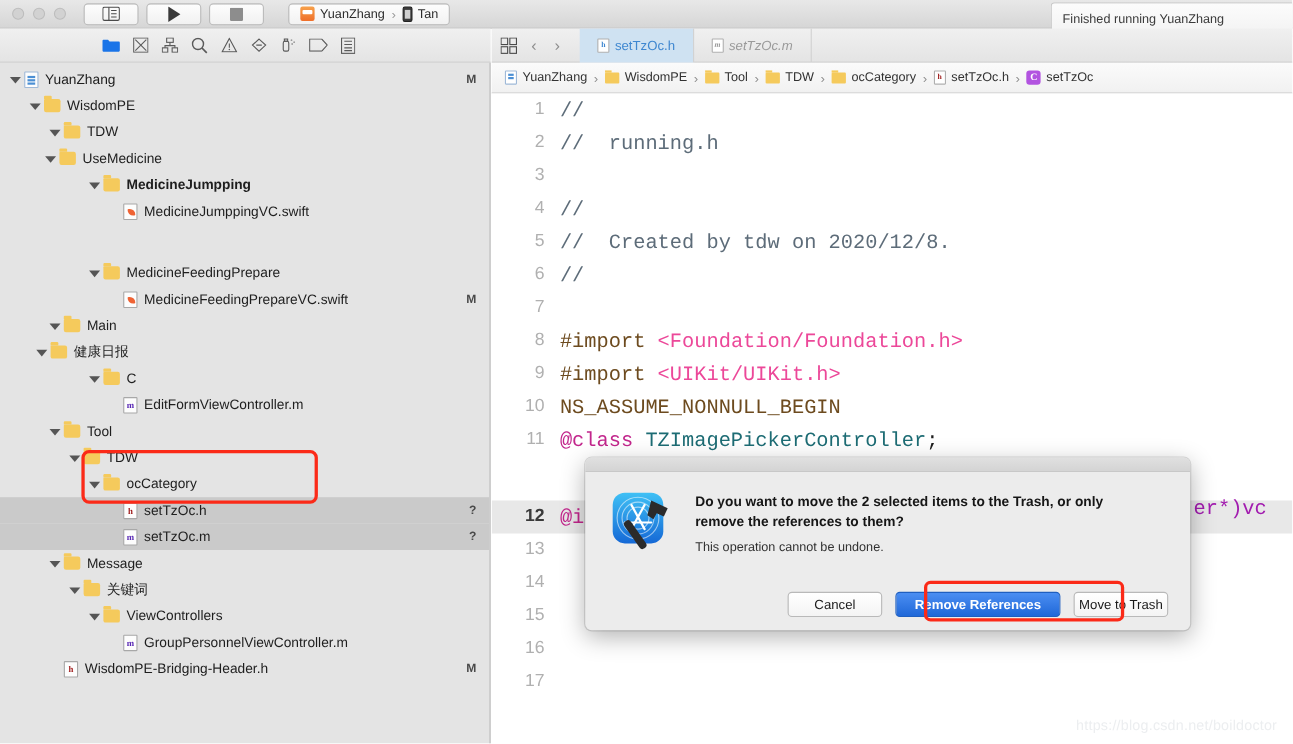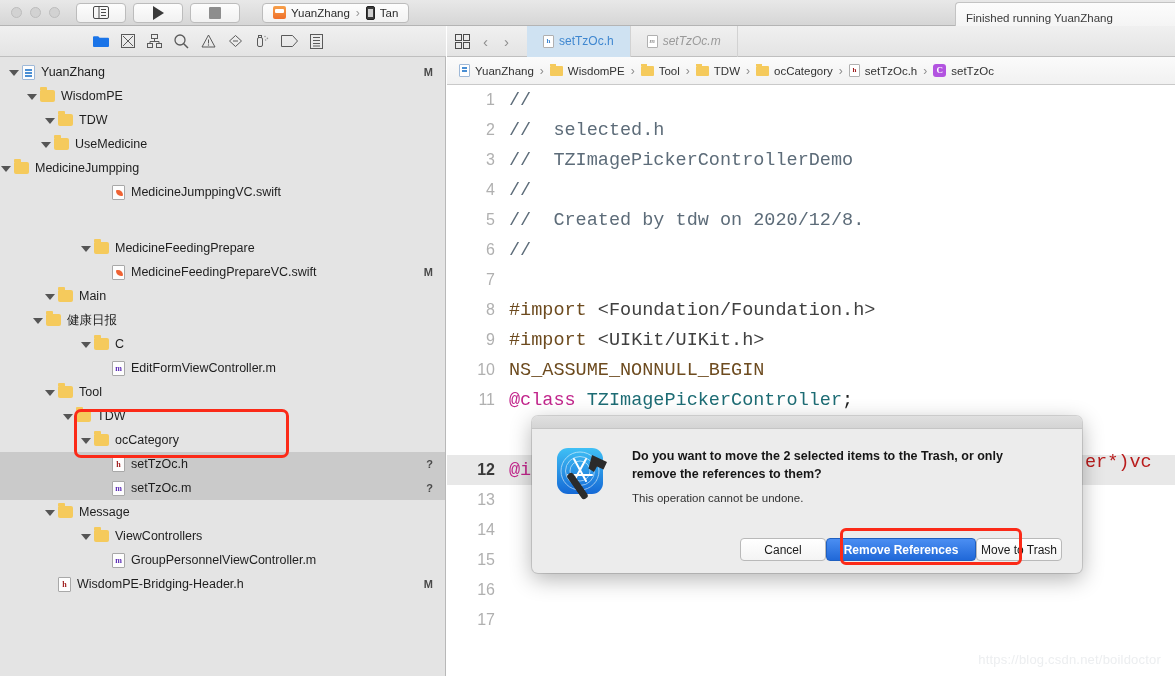--- a/index.html
+++ b/index.html
@@ -204,21 +204,21 @@
     white-space: pre;
   }
   .code-line.hl { background: #e8e8e8; margin-top: 40px; }
   .ln {
     width: 62px; flex: 0 0 auto; text-align: right; padding-right: 14px;
     color: #b0b0b0; font-family: "Liberation Sans", sans-serif; font-size: 16px;
   }
   .code-line.hl .ln { color: #3a3a3a; font-weight: 700; }
   .tk-com { color: #5d6c79; }
   .tk-pre { color: #6d4b1f; }
-  .tk-str { color: #404040; }
+  .tk-str { color: #ec4899; }
   .tk-kw  { color: #c2268c; }
   .tk-typ { color: #1d6c74; }
   .tk-pln { color: #1e1e1e; }
   .tk-mac { color: #6d4b1f; }
 
   .watermark {
     position: absolute; right: 14px; bottom: 9px;
     font-size: 13px; color: #eceef0; letter-spacing: .2px;
     font-family: "Liberation Sans", sans-serif;
   }
@@ -243,21 +243,21 @@
   .sheet-title {
     font-size: 12.5px; font-weight: 700; color: #161616; line-height: 1.45;
     max-width: 400px;
   }
   .sheet-sub {
     font-size: 11.5px; color: #313131; margin-top: 9px;
   }
   .sheet-buttons {
     position: absolute; left: 0; right: 0; bottom: 12px;
     display: flex; justify-content: flex-end; align-items: center;
-    padding-right: 20px;
+    gap: 12px; padding-right: 20px;
   }
   .btn {
     height: 23px; min-width: 86px; border-radius: 4px;
     background: linear-gradient(to bottom,#ffffff,#f4f4f4);
     border: 1px solid #b9b9b9;
     font-size: 12px; color: #1a1a1a;
     display: flex; align-items: center; justify-content: center;
     font-family: "Liberation Sans", sans-serif;
   }
   .btn.primary {
@@ -397,21 +397,21 @@
         <div class="row" style="padding-left: 44px;">
           <span class="tw"></span>
           <span class="folder"></span>
           <span class="rowlabel">TDW</span>
         </div>
         <div class="row" style="padding-left: 40px;">
           <span class="tw"></span>
           <span class="folder"></span>
           <span class="rowlabel">UseMedicine</span>
         </div>
-        <div class="row" style="">
+        <div class="row" style="padding-left: 80px; font-weight: bold;">
           <span class="tw"></span>
           <span class="folder"></span>
           <span class="rowlabel">MedicineJumpping</span>
         </div>
         <div class="row" style="padding-left: 98px;">
           <span class="tw blank"></span>
           <span class="ficon swift"></span>
           <span class="rowlabel">MedicineJumppingVC.swift</span>
         </div>
         <div class="row" style="padding-left: 80px; margin-top: 32px;">
@@ -469,20 +469,25 @@
         <div class="row sel" style="padding-left: 98px;">
           <span class="tw blank"></span>
           <span class="ficon m">m</span>
           <span class="rowlabel">setTzOc.m</span>
           <span class="badge">?</span>
         </div>
         <div class="row" style="padding-left: 44px;">
           <span class="tw"></span>
           <span class="folder"></span>
           <span class="rowlabel">Message</span>
+        </div>
+        <div class="row" style="padding-left: 62px;">
+          <span class="tw"></span>
+          <span class="folder"></span>
+          <span class="rowlabel">关键词</span>
         </div>
         <div class="row" style="padding-left: 80px;">
           <span class="tw"></span>
           <span class="folder"></span>
           <span class="rowlabel">ViewControllers</span>
         </div>
         <div class="row" style="padding-left: 98px;">
           <span class="tw blank"></span>
           <span class="ficon m">m</span>
           <span class="rowlabel">GroupPersonnelViewController.m</span>
@@ -555,43 +560,43 @@
       <span class="bc-sep">›</span>
       <span class="bc-item">
         <span class="bc-c">C</span>
         <span>setTzOc</span>
       </span>
     </div>
 
   <div class="code-area">
     <div id="code">
         <div class="code-line"><span class="ln">1</span><span><span class="tk-com">//</span></span></div>
-        <div class="code-line"><span class="ln">2</span><span><span class="tk-com">//  selected.h</span></span></div>
-        <div class="code-line"><span class="ln">3</span><span><span class="tk-com">//  TZImagePickerControllerDemo</span></span></div>
+        <div class="code-line"><span class="ln">2</span><span><span class="tk-com">//  running.h</span></span></div>
+        <div class="code-line"><span class="ln">3</span></div>
         <div class="code-line"><span class="ln">4</span><span><span class="tk-com">//</span></span></div>
         <div class="code-line"><span class="ln">5</span><span><span class="tk-com">//  Created by tdw on 2020/12/8.</span></span></div>
         <div class="code-line"><span class="ln">6</span><span><span class="tk-com">//</span></span></div>
         <div class="code-line"><span class="ln">7</span><span></span></div>
         <div class="code-line"><span class="ln">8</span><span><span class="tk-pre">#import </span><span class="tk-str">&lt;Foundation/Foundation.h&gt;</span></span></div>
         <div class="code-line"><span class="ln">9</span><span><span class="tk-pre">#import </span><span class="tk-str">&lt;UIKit/UIKit.h&gt;</span></span></div>
         <div class="code-line"><span class="ln">10</span><span><span class="tk-mac">NS_ASSUME_NONNULL_BEGIN</span></span></div>
         <div class="code-line"><span class="ln">11</span><span><span class="tk-kw">@class </span><span class="tk-typ">TZImagePickerController</span><span class="tk-pln">;</span></span></div>
         <div class="code-line hl"><span class="ln">12</span><span><span class="tk-kw">@interface </span><span class="tk-typ">setTzOc </span><span class="tk-pln">: </span><span class="tk-typ">NSObject</span></span></div>
         <div class="code-line"><span class="ln">13</span><span></span></div>
         <div class="code-line"><span class="ln">14</span><span></span></div>
         <div class="code-line"><span class="ln">15</span><span></span></div>
         <div class="code-line"><span class="ln">16</span><span></span></div>
         <div class="code-line"><span class="ln">17</span><span></span></div>
       </div>
     <div style="position:absolute; left:1083px; top:0; font-family:'Liberation Mono',monospace;"></div>
     <div class="watermark">https://blog.csdn.net/boildoctor</div>
   </div>
 
   <div style="position:absolute; left:1085px; top:452px; font-family:'Liberation Mono',monospace;
-              font-size:18.5px; color:#b91c1c; white-space:pre;">er*)vc</div>
+              font-size:18.5px; color:#a21caf; white-space:pre;">er*)vc</div>
 
   <div class="sheet">
     <div class="sheet-top"></div>
     <div class="sheet-body">
       <div class="xc-icon">
         <svg width="58" height="58" viewBox="0 0 58 58">
           <defs>
             <linearGradient id="xcg" x1="0" y1="0" x2="0" y2="1">
               <stop offset="0%" stop-color="#3fc0f5"></stop>
               <stop offset="100%" stop-color="#1569d6"></stop>

